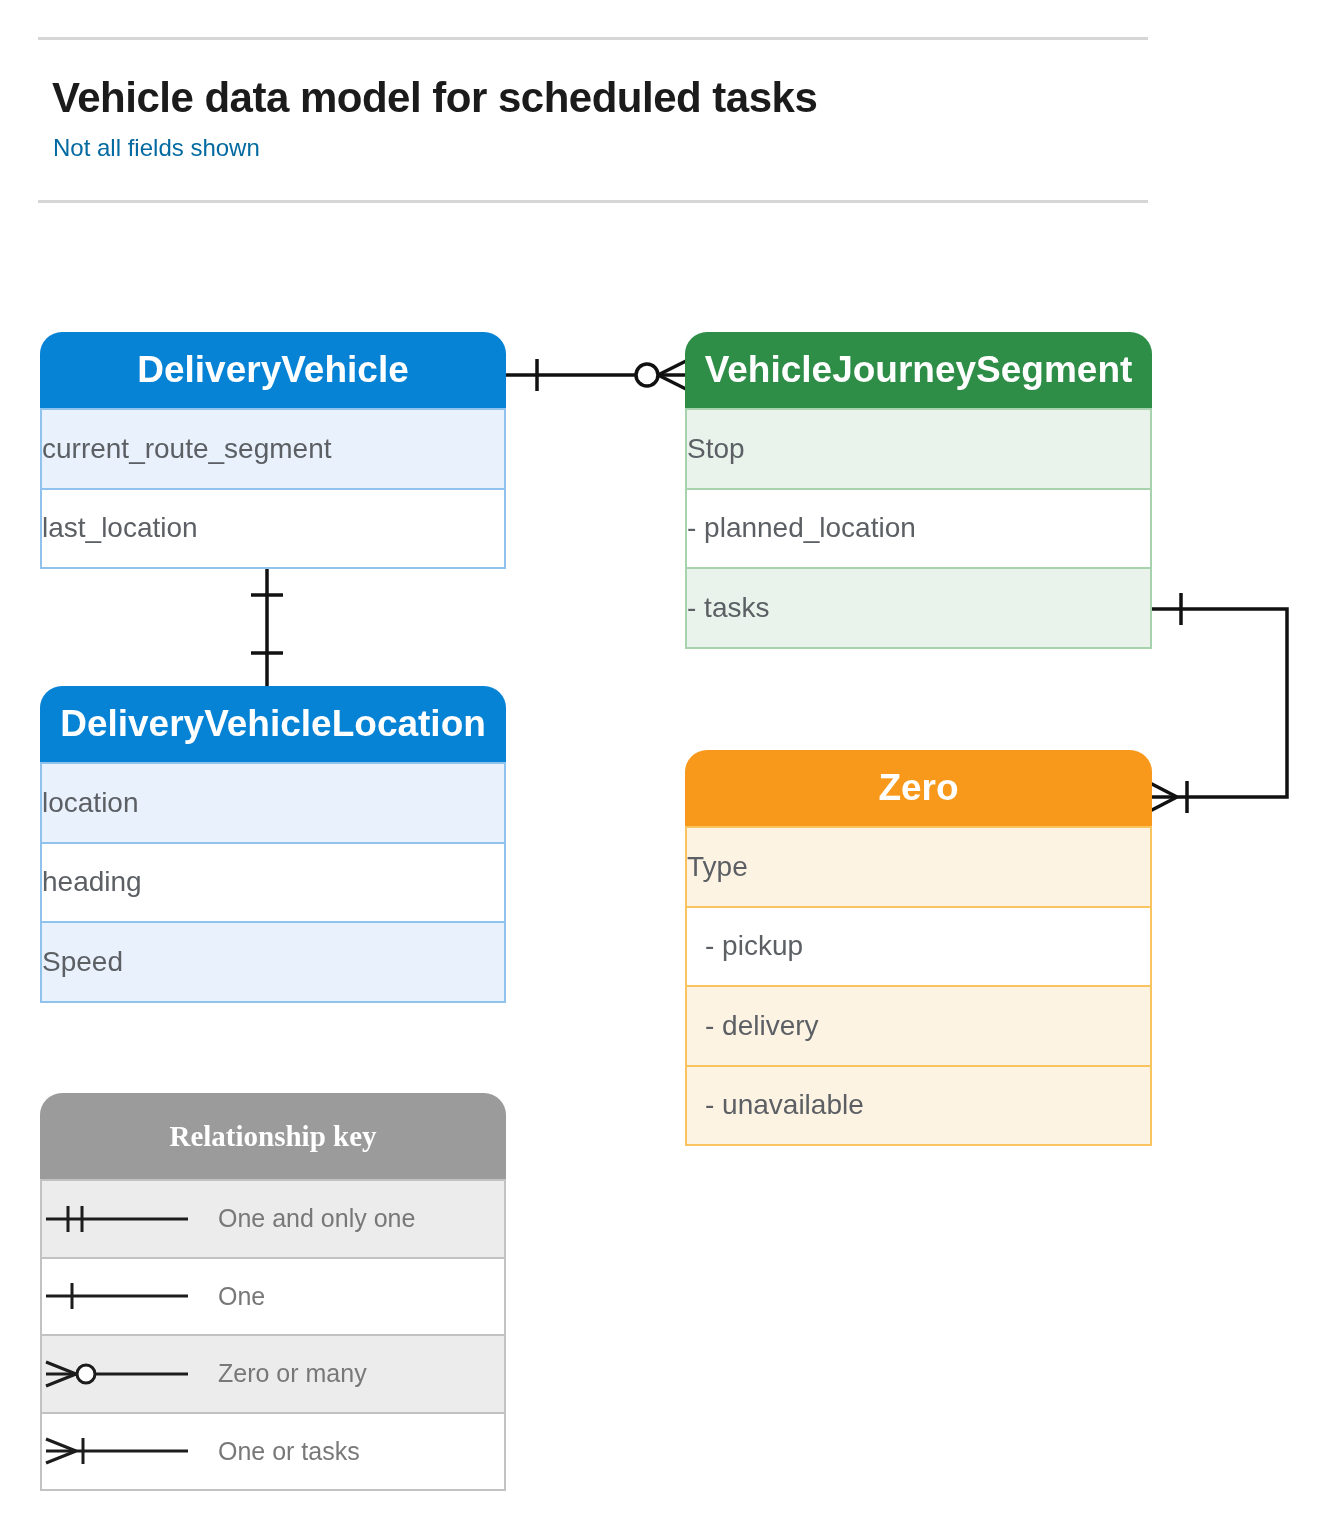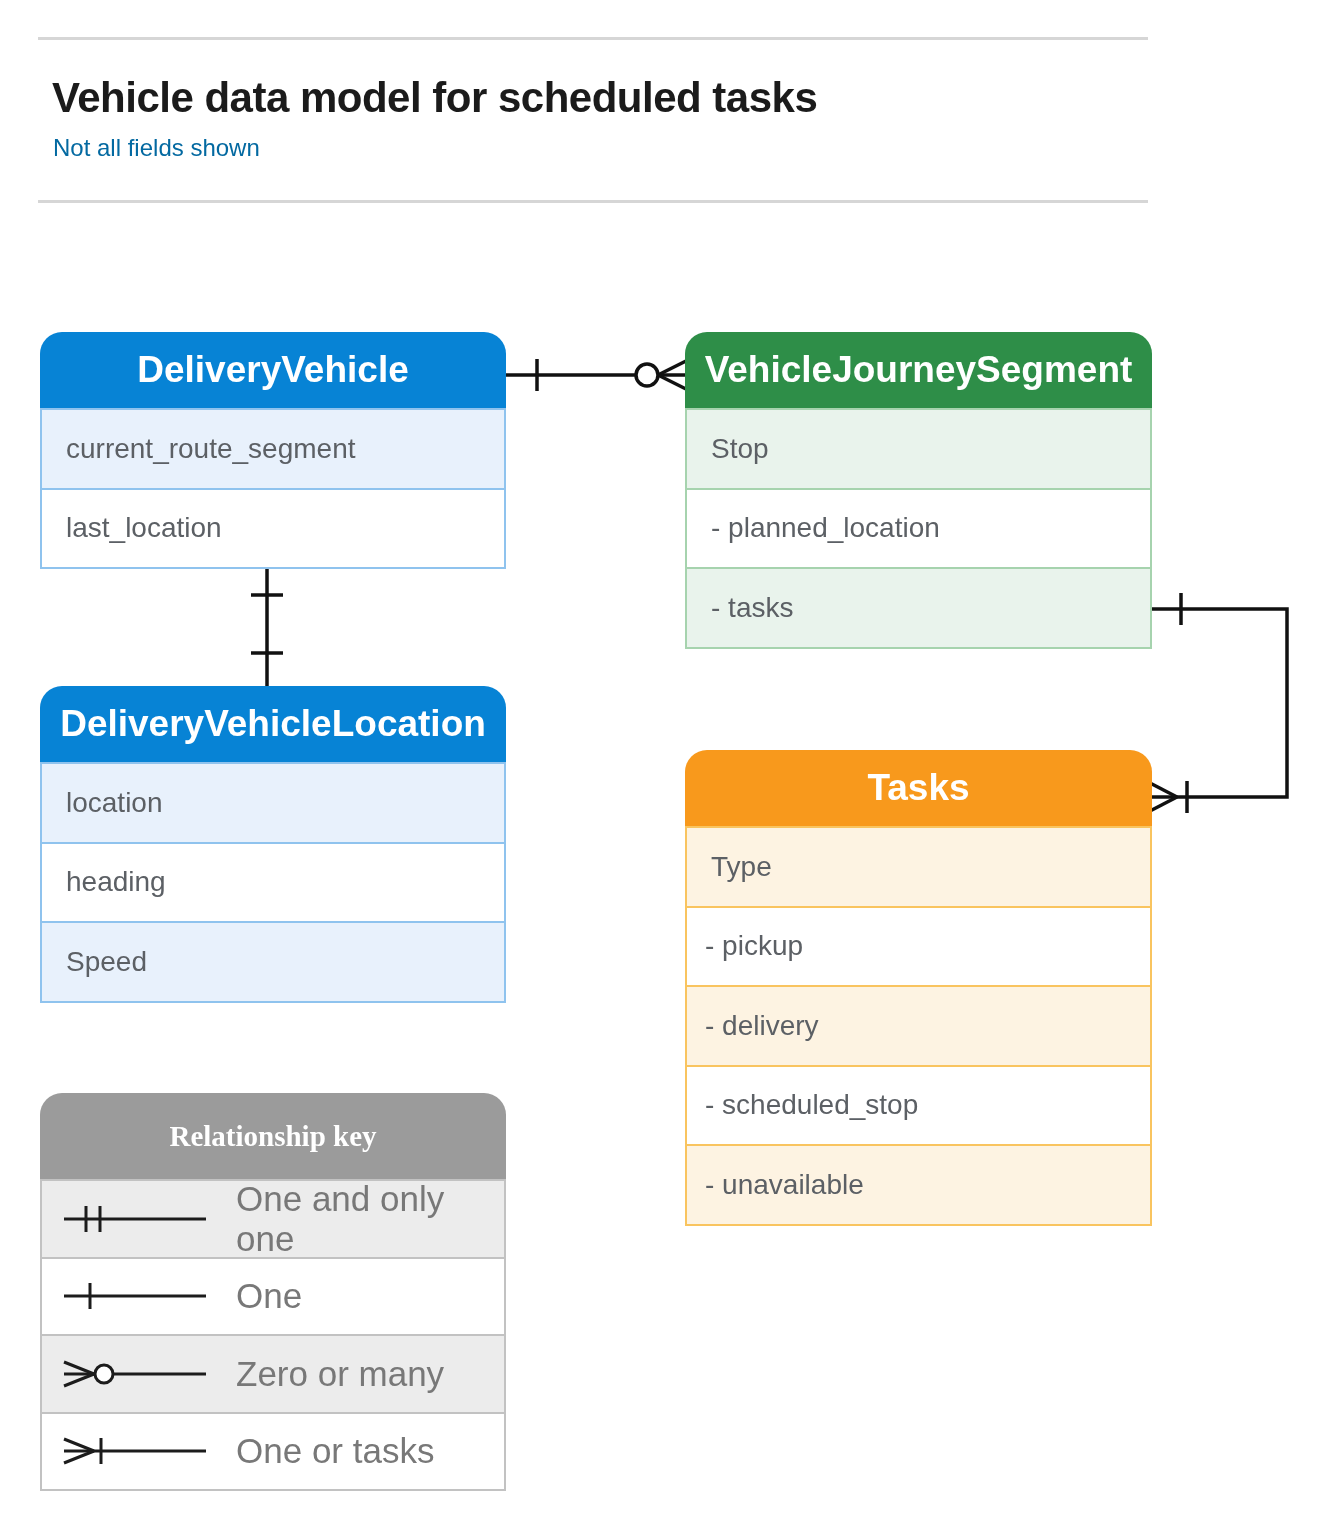--- a/index.html
+++ b/index.html
@@ -59,32 +59,31 @@
     justify-content:center;
   }
   .entity-body{
     border:2.5px solid var(--bc);
     background:#ffffff;
   }
   .entity-row{
     height:77.5px;
     display:flex;
     align-items:center;
-    padding-left:24px;
     font-size:28px;
     color:#5c6065;
     background:#ffffff;
   }
   .entity-row.alt{background:var(--alt);}
   .entity-row + .entity-row{border-top:2.5px solid var(--bc);}
   .entity-row.sub{padding-left:18px;}
 
   
   .legend .entity-header{height:86px;font-size:29px;font-family:Liberation Serif, serif;}
-  .legend .entity-row{height:75.5px;padding-left:18px;color:#787878;font-size:35px;}
+  .legend .entity-row{height:75.5px;color:#787878;font-size:25px;}
   .legend .symbol{width:150px;height:36px;margin-right:26px;flex:0 0 auto;}
   .legend .symbol line,.legend .symbol circle{stroke:#1c1c1c;stroke-width:3;fill:none;}
   .legend .symbol circle{fill:#ffffff;}
 
   
   .connectors{
     position:absolute;
     left:0;top:0;
     pointer-events:none;
   }
@@ -144,26 +143,25 @@
   <div class="entity theme-blue" style="left:40px;top:686px;">
     <div class="entity-header">DeliveryVehicleLocation</div>
     <div class="entity-body">
       <div class="entity-row alt">location</div>
       <div class="entity-row">heading</div>
       <div class="entity-row alt">Speed</div>
     </div>
   </div>
 
   <div class="entity theme-orange" style="left:685px;top:750px;width:467px;">
-    <div class="entity-header">Tasks</div>
+    <div class="entity-header">Zero</div>
     <div class="entity-body">
       <div class="entity-row alt">Type</div>
       <div class="entity-row sub">- pickup</div>
       <div class="entity-row alt sub">- delivery</div>
-      <div class="entity-row sub">- scheduled_stop</div>
       <div class="entity-row alt sub">- unavailable</div>
     </div>
   </div>
 
   <div class="entity legend theme-gray" style="left:40px;top:1093px;">
     <div class="entity-header">Relationship key</div>
     <div class="entity-body">
       <div class="entity-row alt">
         <svg class="symbol" viewBox="0 0 150 36">
           <line x1="4" y1="18" x2="146" y2="18"></line>

